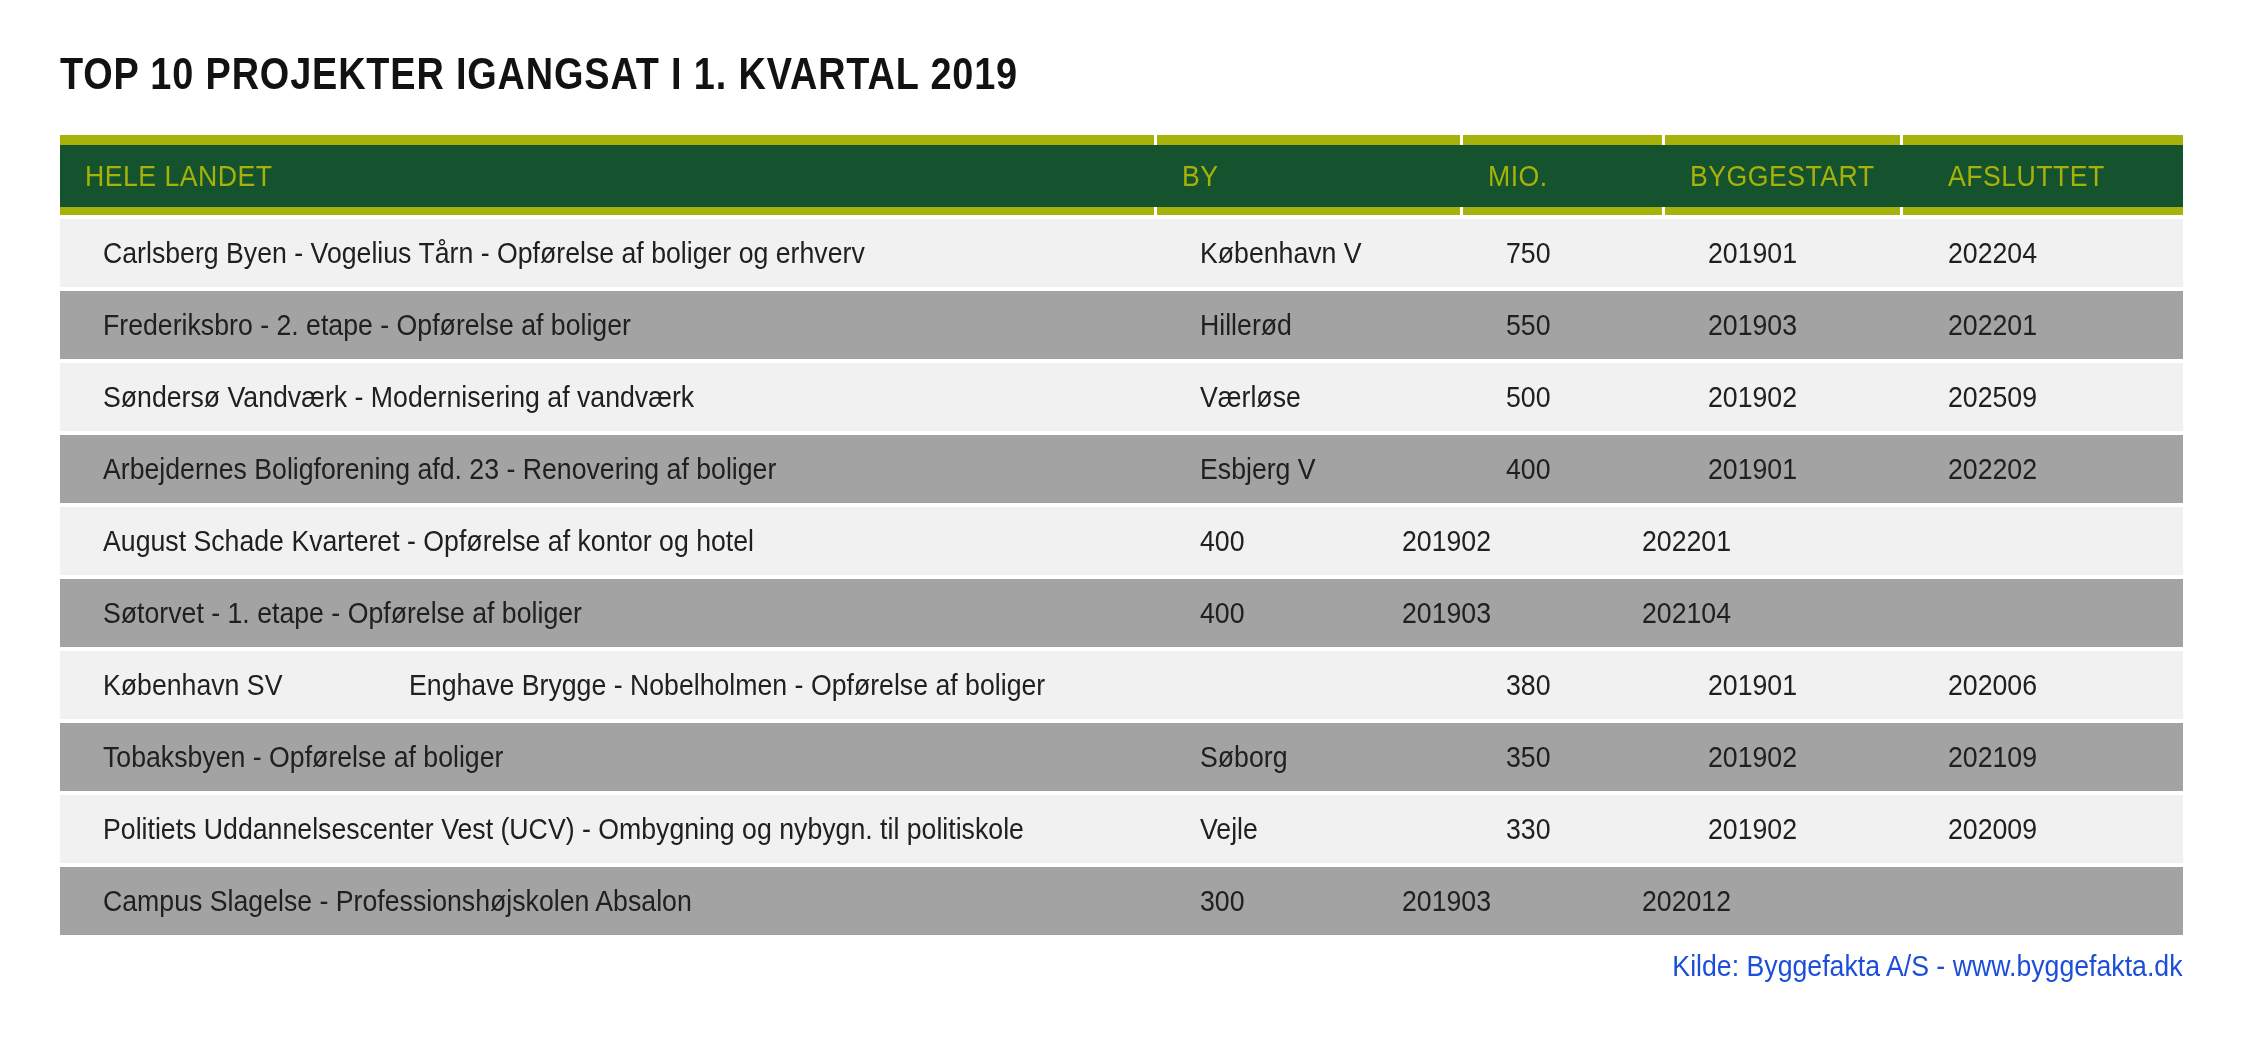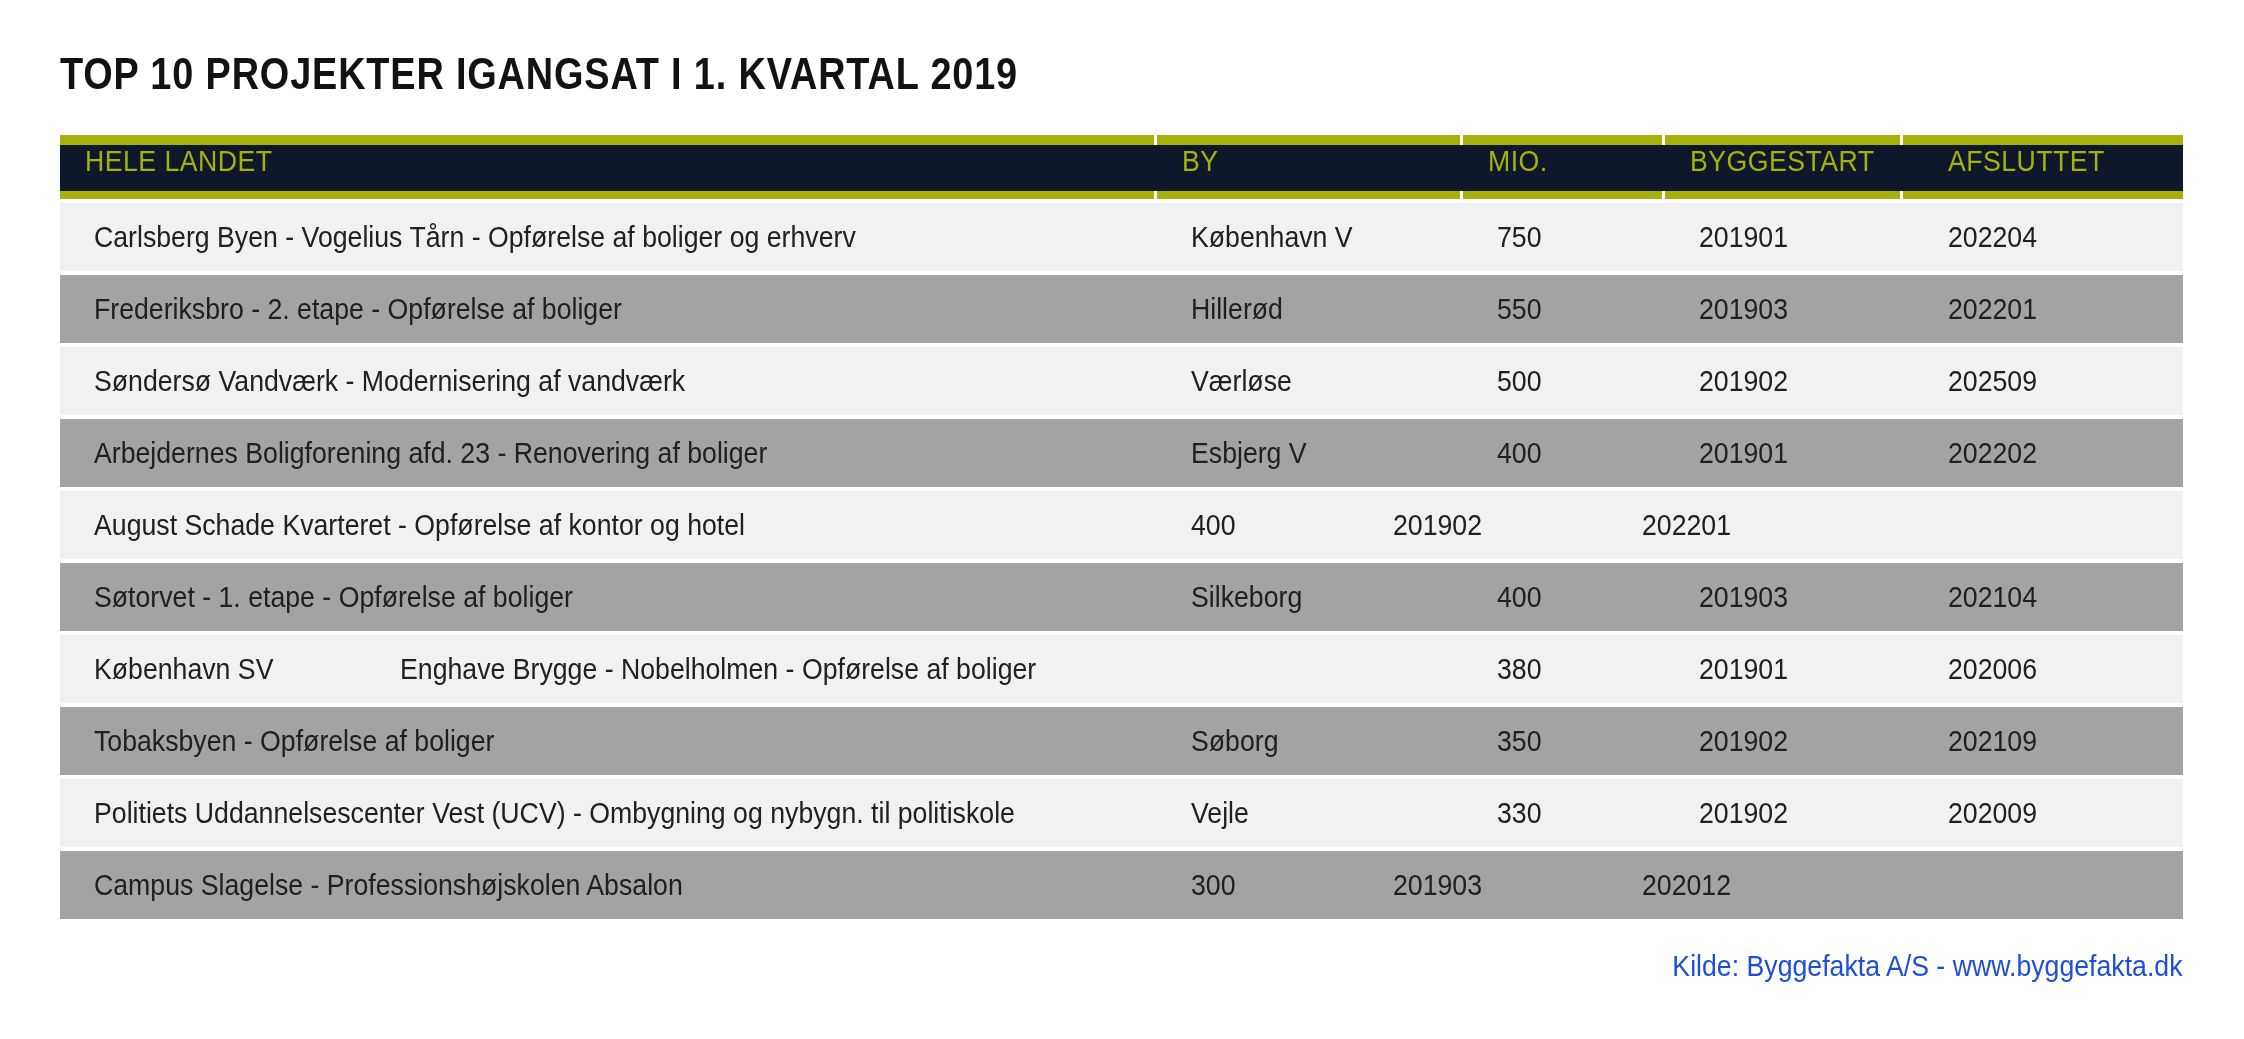--- a/index.html
+++ b/index.html
@@ -21,27 +21,27 @@
   .table{position:absolute;left:60px;top:135px;width:2123px;}
   .bar{display:flex;height:10px;}
   .bar.bottom{height:8px;}
   .seg{background:#a6b20a;box-sizing:border-box;height:100%;}
   .gapped{border-right:3px solid #ffffff;}
   .c1{width:51.67%;}
   .c2{width:14.41%;}
   .c3{width:9.52%;}
   .c4{width:11.21%;}
   .c5{width:13.19%;}
-  .hrow{display:flex;height:46px;align-items:flex-start;background:#0f172a;}
+  .hrow{display:flex;height:62px;align-items:center;background:#14532d;}
   .hcell{box-sizing:border-box;padding-left:25px;color:#a6b20a;font-size:29px;letter-spacing:0.5px;}
   .hcell.c5{padding-left:45px;}
   .row{display:flex;height:68px;margin-top:4px;align-items:center;font-size:29px;color:#202020;}
   .row.light{background:#f1f1f2;}
   .row.dark{background:#a3a3a3;}
-  .cell{box-sizing:border-box;padding-left:34px;overflow:visible;}
+  .cell{box-sizing:border-box;padding-left:43px;overflow:visible;}
   .cell.c5{padding-left:45px;}
   .cond{display:inline-block;white-space:nowrap;transform:scaleX(0.92);transform-origin:left center;}
   .footer{
     position:absolute;right:61px;top:950px;
     font-size:29px;color:#1d4ed8;text-align:right;
   }
   .footer .cond{transform-origin:right center;}
 </style>
 </head>
 <body>
@@ -110,21 +110,20 @@
 
     <div class="row light">
       <div class="cell c1"><span class="cond">August Schade Kvarteret - Opførelse af kontor og hotel</span></div>
       <div class="cell c3"><span class="cond">400</span></div>
       <div class="cell c4"><span class="cond">201902</span></div>
       <div class="cell c5"><span class="cond">202201</span></div>
     </div>
 
     <div class="row dark">
       <div class="cell c1"><span class="cond">Søtorvet - 1. etape - Opførelse af boliger</span></div>
-      <div class="cell c2"><span class="cond">Silkeborg</span></div>
       <div class="cell c3"><span class="cond">400</span></div>
       <div class="cell c4"><span class="cond">201903</span></div>
       <div class="cell c5"><span class="cond">202104</span></div>
     </div>
 
     <div class="row light">
       <div class="cell c2"><span class="cond">København SV</span></div>
       <div class="cell c1"><span class="cond">Enghave Brygge - Nobelholmen - Opførelse af boliger</span></div>
       <div class="cell c3"><span class="cond">380</span></div>
       <div class="cell c4"><span class="cond">201901</span></div>

